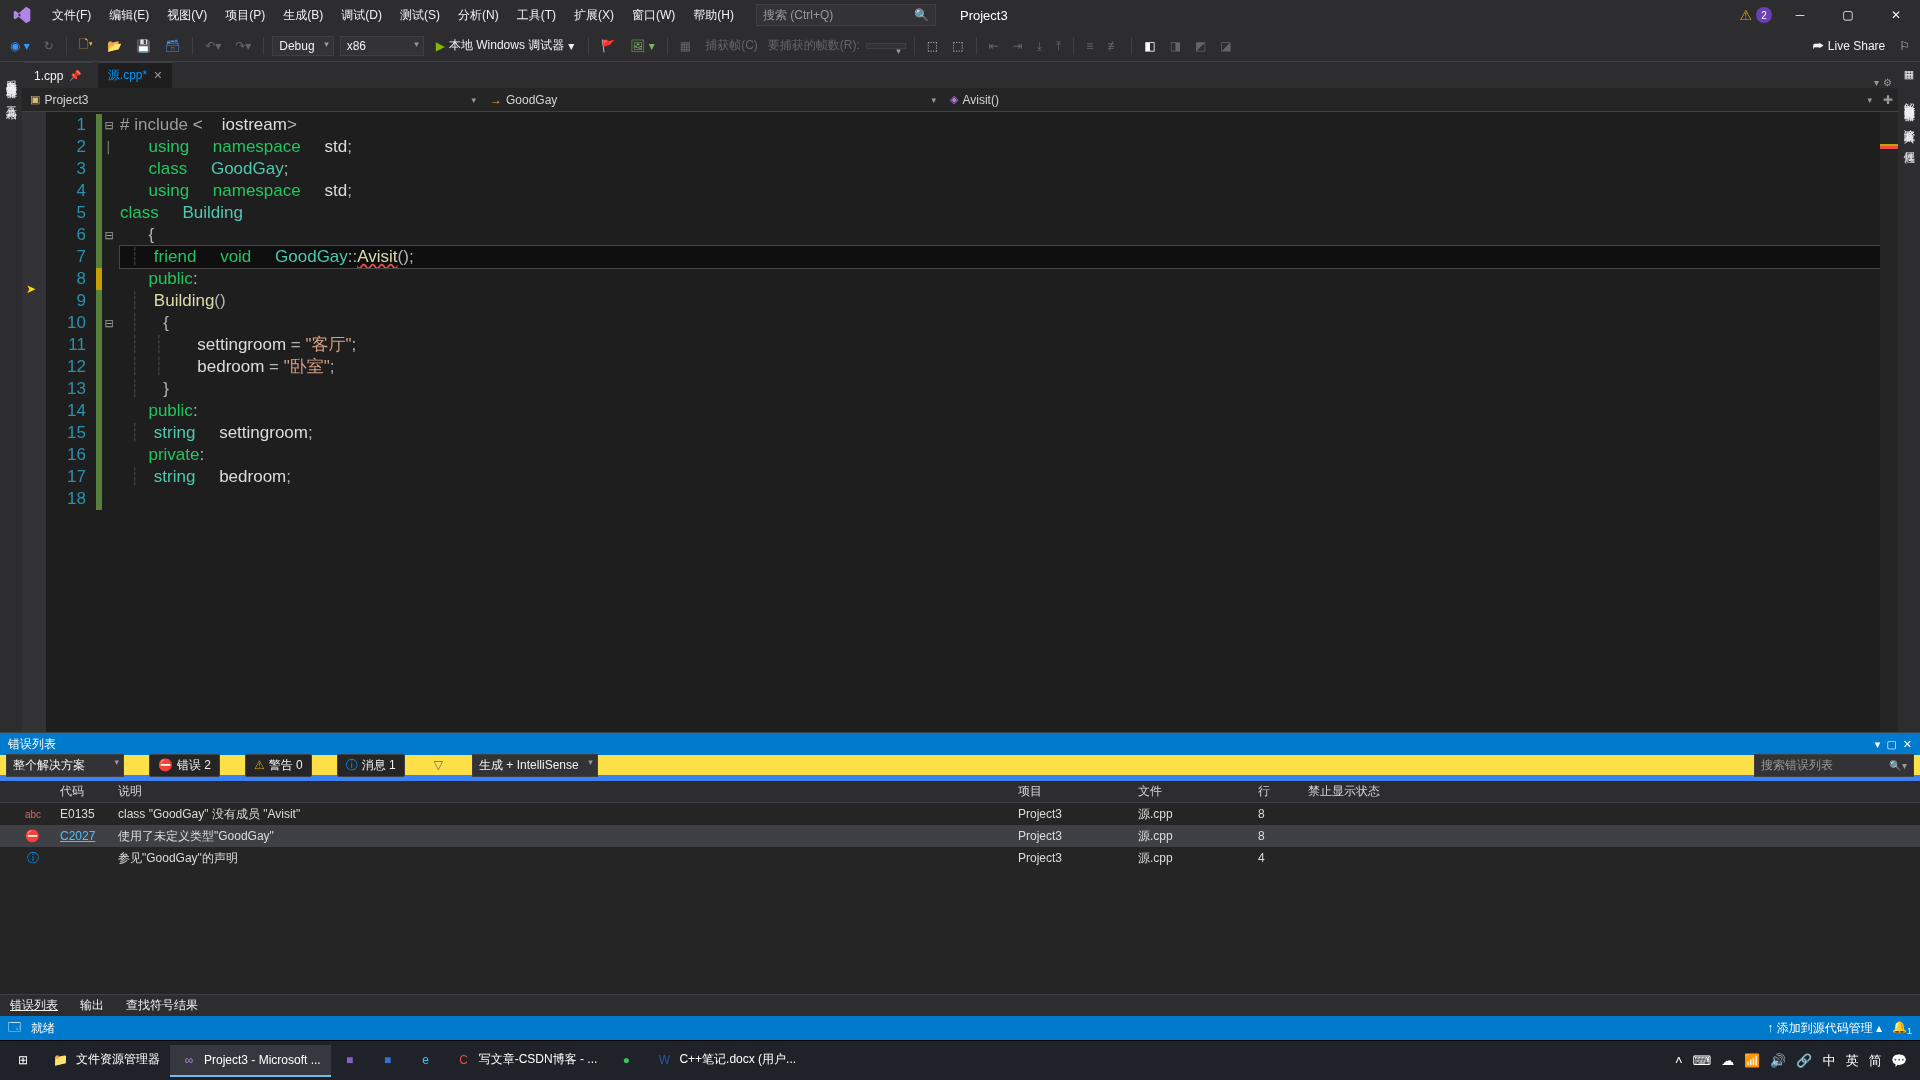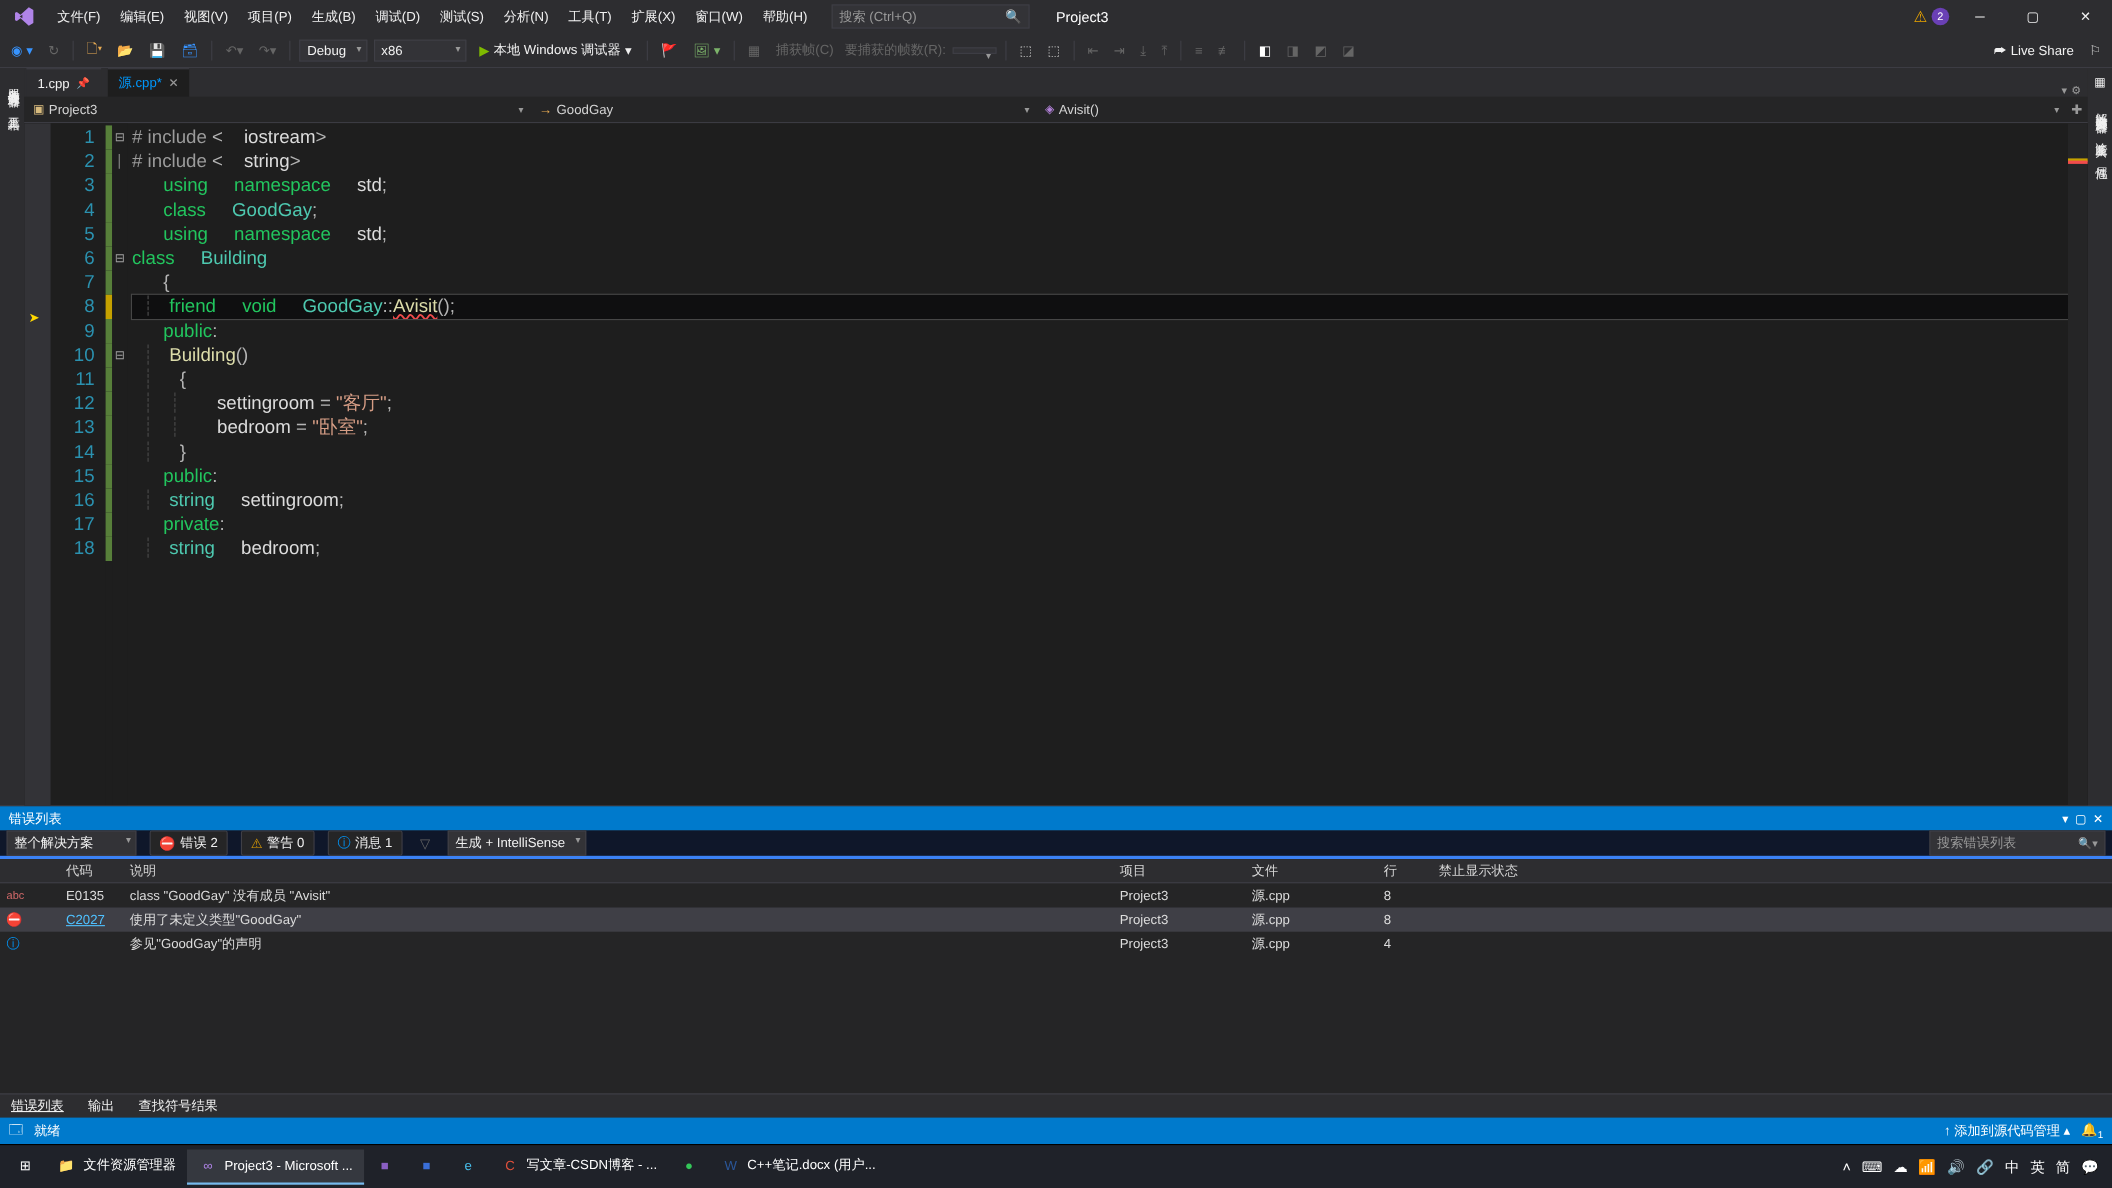--- a/index.html
+++ b/index.html
@@ -81,34 +81,34 @@
 
 .right-scroll-strip { width: 18px; background: #252526; position: relative; }
 .minimap-mark { position: absolute; left: 0; width: 100%; height: 3px; }
 .mm-yellow { background: #c5a100; }
 .mm-red { background: #f14c4c; }
 
 
 .panel { display: flex; flex-direction: column; border-top: 1px solid #3f3f46; }
 .panel-title { height: 22px; background: #007acc; color: #fff; display: flex; align-items: center; padding: 0 8px; font-size: 12px; }
 .panel-title .pins { margin-left: auto; display: flex; gap: 6px; font-size: 11px; }
-.panel-toolbar { height: 26px; background: #0f172a; display: flex; align-items: center; padding: 0 6px; gap: 12px; border-bottom: 3px solid #3b82f6; }
+.panel-toolbar { height: 26px; background: #fde047; display: flex; align-items: center; padding: 0 6px; gap: 25px; border-bottom: 6px solid #3b82f6; }
 .pill { background: #252526; border: 1px solid #3f3f46; padding: 2px 8px; display: flex; align-items: center; gap: 4px; border-radius: 2px; }
 .pill.err .dot { color: #f14c4c; }
 .pill.warn .dot { color: #e9a400; }
 .pill.info .dot { color: #0097fb; }
 .panel-search { margin-left: auto; background: #333337; border: 1px solid #3f3f46; padding: 2px 6px; width: 160px; color: #999; display: flex; align-items: center; }
 .panel-search .mag { margin-left: auto; font-size: 10px; }
 .err-table { flex: 1; background: #252526; overflow: auto; }
 .err-head, .err-row { display: grid; grid-template-columns: 54px 58px 900px 120px 120px 50px 120px; align-items: center; height: 22px; padding-left: 6px; }
 .err-head { background: #2d2d30; color: #d4d4d4; border-bottom: 1px solid #3f3f46; }
 .err-row { color: #dcdcdc; }
 .err-row.sel { background: #3f3f46; }
 .err-row .link { color: #4fc1ff; text-decoration: underline; }
-.err-row .eicon { font-size: 12px; }
+.err-row .eicon { font-size: 12px; text-align: center; }
 .err-row .eicon.err { color: #f14c4c; }
 .err-row .eicon.abbr { color: #d16969; font-size: 10px; }
 .err-row .eicon.info { color: #0097fb; }
 
 .bottom-tabs { height: 22px; background: #2d2d30; display: flex; align-items: center; padding: 0 6px; gap: 14px; border-top: 1px solid #3f3f46; }
 .bottom-tabs .bt { color: #f1f1f1; padding: 2px 4px; }
 .bottom-tabs .bt.active { text-decoration: underline; }
 
 
 .statusbar { height: 24px; background: #007acc; color: #fff; display: flex; align-items: center; padding: 0 8px; gap: 10px; font-size: 12px; }
@@ -310,21 +310,20 @@
           <div></div>
           <div></div>
           <div></div>
           <div></div>
           <div></div>
           <div></div>
           <div></div>
         </div>
       <div class="code" id="code">
           <div class="line"><span class="pp"># include </span><span class="op">&lt;</span><span class="plain">iostream</span><span class="op">&gt;</span></div>
-          <div class="line"><span class="pp"># include </span><span class="op">&lt;</span><span class="plain">string</span><span class="op">&gt;</span></div>
           <div class="line"><span class="plain">  </span><span class="kw">using</span><span class="plain"> </span><span class="kw">namespace</span><span class="plain"> std</span><span class="op">;</span></div>
           <div class="line"><span class="plain">  </span><span class="kw">class</span><span class="plain"> </span><span class="type">GoodGay</span><span class="op">;</span></div>
           <div class="line"><span class="plain">  </span><span class="kw">using</span><span class="plain"> </span><span class="kw">namespace</span><span class="plain"> std</span><span class="op">;</span></div>
           <div class="line"><span class="kw">class</span><span class="plain"> </span><span class="type">Building</span></div>
           <div class="line"><span class="plain">  </span><span class="op">{</span></div>
           <div class="line cur"><span class="guide">  ┊   </span><span class="kw">friend</span><span class="plain"> </span><span class="kw">void</span><span class="plain"> </span><span class="type">GoodGay</span><span class="op">::</span><span class="ident err-underline">Avisit</span><span class="op">();</span></div>
           <div class="line"><span class="plain">  </span><span class="kw">public</span><span class="op">:</span></div>
           <div class="line"><span class="guide">  ┊   </span><span class="ident">Building</span><span class="op">()</span></div>
           <div class="line"><span class="guide">  ┊   </span><span class="op">  {</span></div>
           <div class="line"><span class="guide">  ┊   ┊   </span><span class="plain">settingroom </span><span class="op">= </span><span class="str">"客厅"</span><span class="op">;</span></div>

